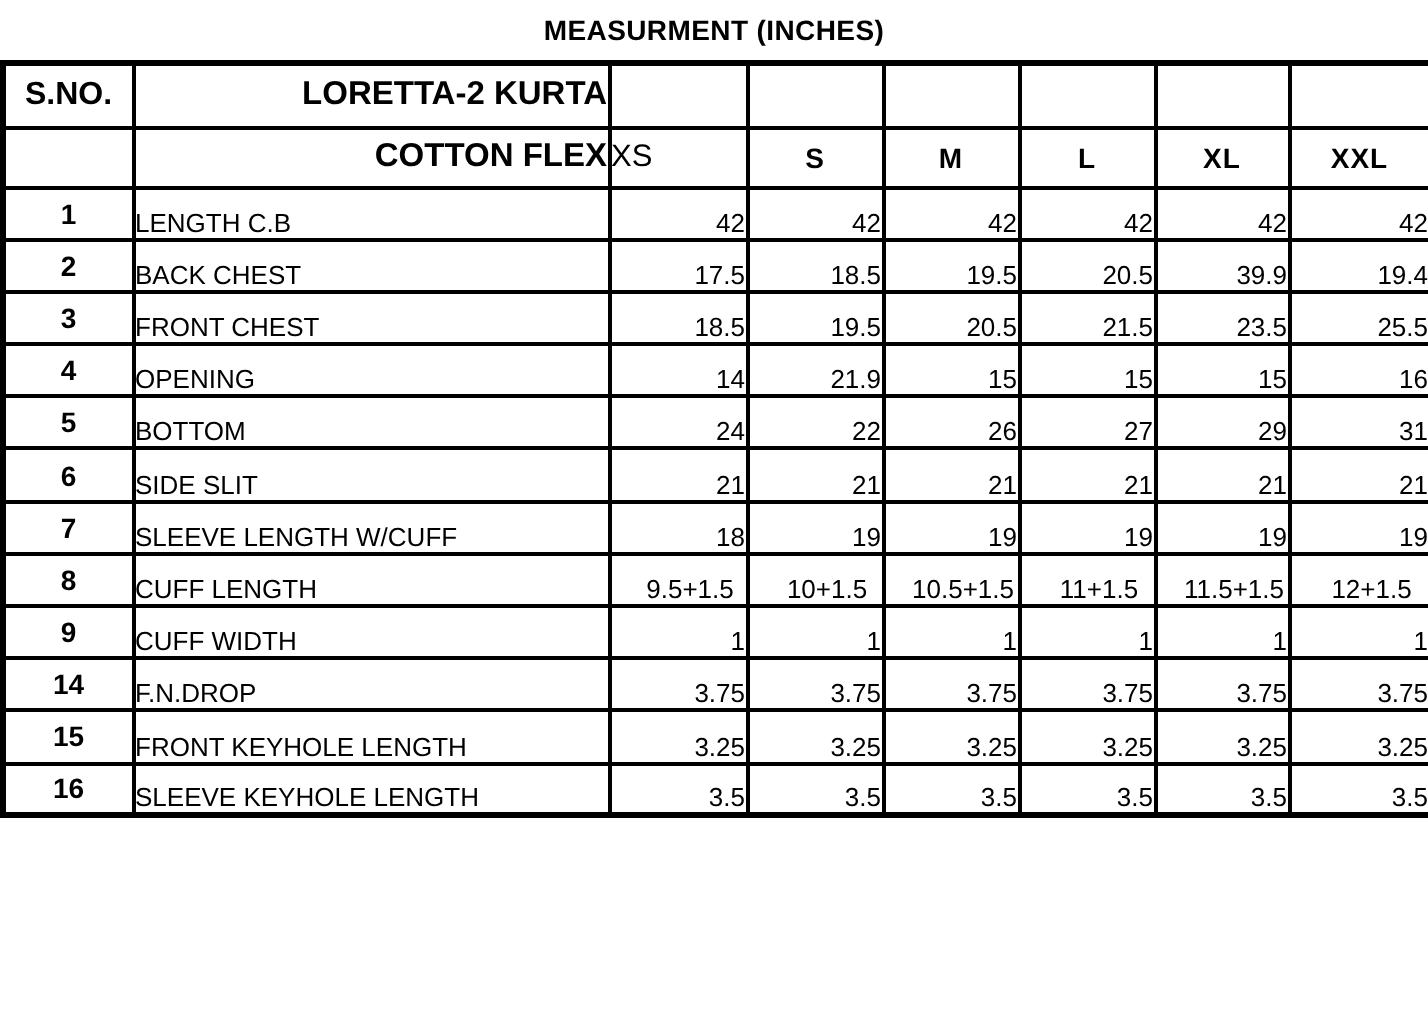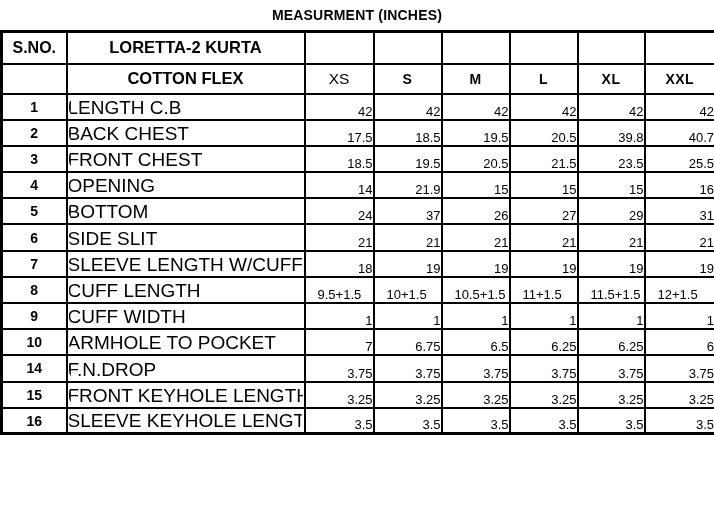--- a/index.html
+++ b/index.html
@@ -40,60 +40,59 @@
   td.sno-h {
     font-weight: bold;
     font-size: 16px;
     text-align: center;
     vertical-align: middle;
     margin-top: 40px;
   }
   td.name-h {
     font-weight: bold;
     font-size: 16.5px;
-    text-align: center;
+    text-align: right;
     padding-left: 4px;
     vertical-align: middle;
   }
   td.size-xs {
     font-size: 15.5px;
-    text-align: center;
+    text-align: left;
     padding-left: 3px;
     vertical-align: middle;
   }
   td.size {
     font-weight: bold;
     font-size: 14px;
     text-align: center;
     vertical-align: middle;
     letter-spacing: 0.5px;
   }
   td.sno {
     font-weight: bold;
     font-size: 14px;
     text-align: center;
     vertical-align: middle;
   }
   td.mlabel {
-    font-size: 19px;
+    font-size: 13px;
     text-align: left;
     padding-left: 4px;
     padding-bottom: 3px;
     vertical-align: bottom;
-    border-radius: 11px;
   }
   td.val {
     font-size: 13px;
     text-align: right;
     padding-right: 3px;
     padding-bottom: 3px;
     vertical-align: bottom;
   }
   td.val.left-align {
-    text-align: left;
+    text-align: center;
     padding-left: 12px;
   }
 </style>
 </head>
 <body>
 
 <div class="sheet">
 
   <div class="title-row">MEASURMENT (INCHES)</div>
 
@@ -141,22 +140,22 @@
           <td class="val">42</td>
           <td class="val">42</td>
         </tr>
         <tr>
           <td class="sno">2</td>
           <td class="mlabel">BACK CHEST</td>
           <td class="val">17.5</td>
           <td class="val">18.5</td>
           <td class="val">19.5</td>
           <td class="val">20.5</td>
-          <td class="val">39.8</td>
-          <td class="val">40.7</td>
+          <td class="val">39.9</td>
+          <td class="val">19.4</td>
         </tr>
         <tr>
           <td class="sno">3</td>
           <td class="mlabel">FRONT CHEST</td>
           <td class="val">18.5</td>
           <td class="val">19.5</td>
           <td class="val">20.5</td>
           <td class="val">21.5</td>
           <td class="val">23.5</td>
           <td class="val">25.5</td>
@@ -168,21 +167,21 @@
           <td class="val">21.9</td>
           <td class="val">15</td>
           <td class="val">15</td>
           <td class="val">15</td>
           <td class="val">16</td>
         </tr>
         <tr>
           <td class="sno">5</td>
           <td class="mlabel">BOTTOM</td>
           <td class="val">24</td>
-          <td class="val">37</td>
+          <td class="val">22</td>
           <td class="val">26</td>
           <td class="val">27</td>
           <td class="val">29</td>
           <td class="val">31</td>
         </tr>
         <tr>
           <td class="sno">6</td>
           <td class="mlabel">SIDE SLIT</td>
           <td class="val">21</td>
           <td class="val">21</td>
@@ -215,30 +214,20 @@
           <td class="sno">9</td>
           <td class="mlabel">CUFF WIDTH</td>
           <td class="val">1</td>
           <td class="val">1</td>
           <td class="val">1</td>
           <td class="val">1</td>
           <td class="val">1</td>
           <td class="val">1</td>
         </tr>
         <tr>
-          <td class="sno">10</td>
-          <td class="mlabel">ARMHOLE TO POCKET</td>
-          <td class="val">7</td>
-          <td class="val">6.75</td>
-          <td class="val">6.5</td>
-          <td class="val">6.25</td>
-          <td class="val">6.25</td>
-          <td class="val">6</td>
-        </tr>
-        <tr>
           <td class="sno">14</td>
           <td class="mlabel">F.N.DROP</td>
           <td class="val">3.75</td>
           <td class="val">3.75</td>
           <td class="val">3.75</td>
           <td class="val">3.75</td>
           <td class="val">3.75</td>
           <td class="val">3.75</td>
         </tr>
         <tr>

